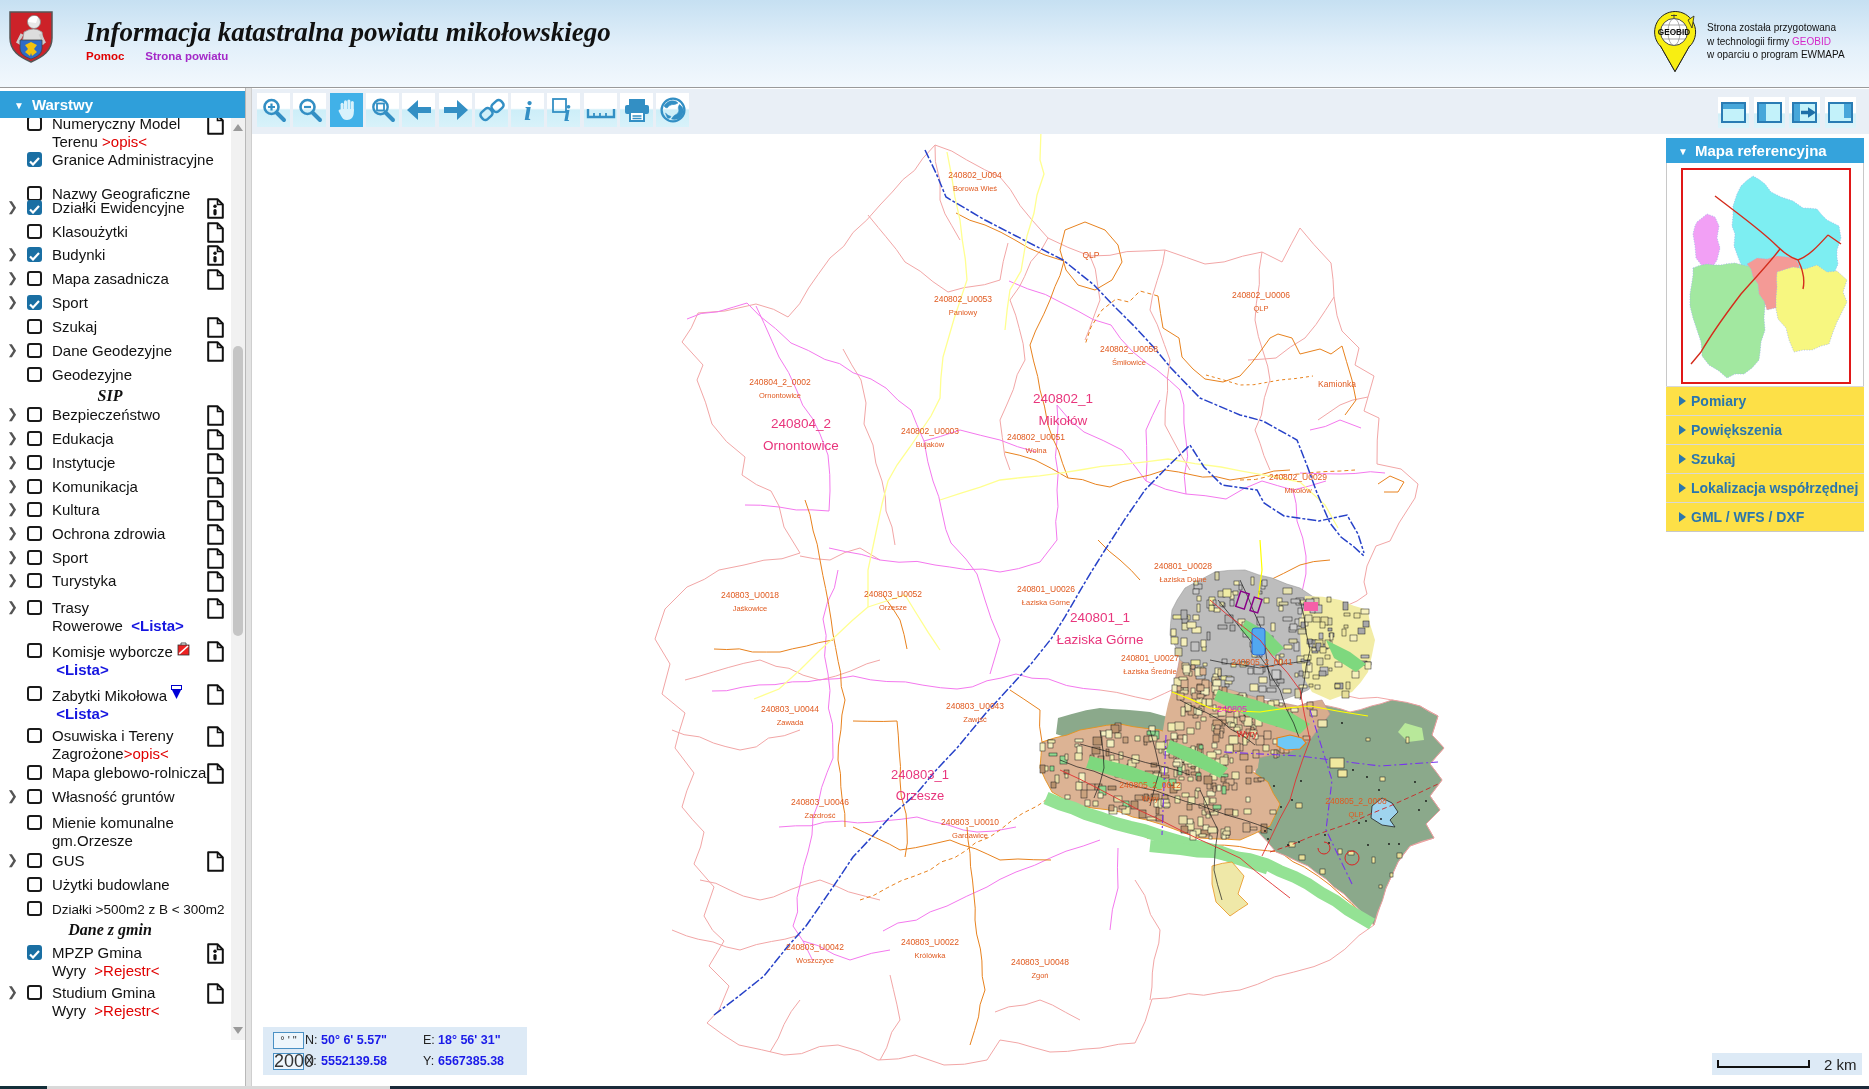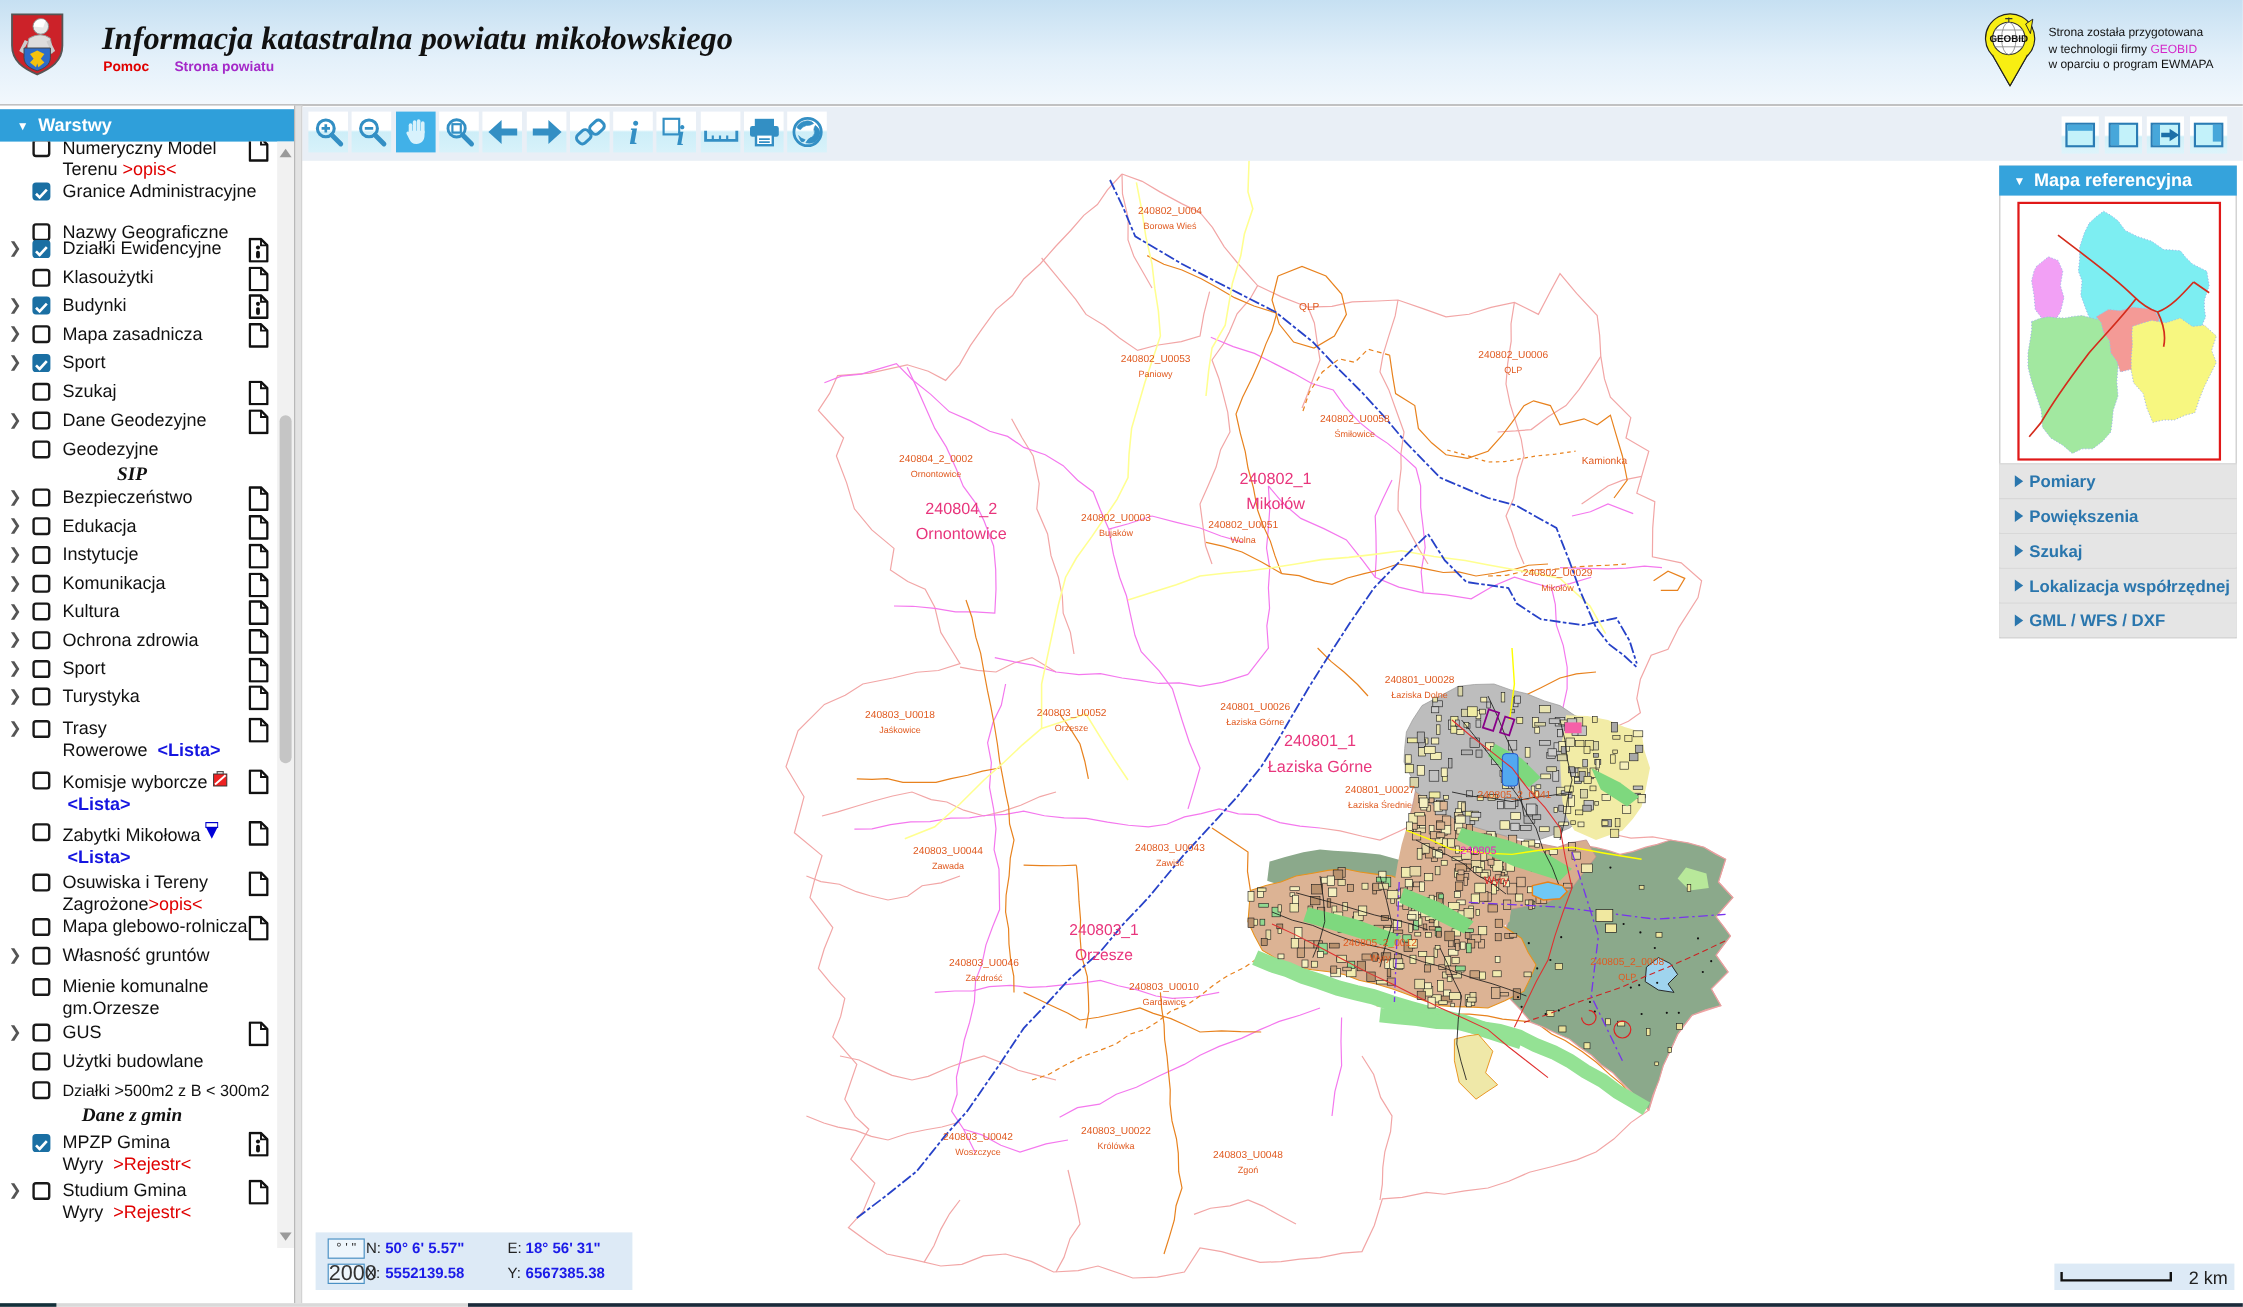--- a/index.html
+++ b/index.html
@@ -31,21 +31,21 @@
 .vdiv {position:absolute;left:245px;top:88px;width:7px;height:998px;background:#e3e3e3;border-left:1px solid #b8b8b8;border-right:1px solid #cfcfcf}
 .tbar {position:absolute;left:252px;top:89px;width:1617px;height:45px;background:#e9eff6}
 .tb {position:absolute;top:4px;width:33px;height:34px;background:linear-gradient(#ffffff 0%,#ffffff 45%,#cdeef8 50%,#d8f2fa 100%);display:flex;align-items:center;justify-content:center}
 .tb.sel {background:#41b1e8}
 .wb {position:absolute;top:8px;width:31px;height:31px;background:linear-gradient(#ffffff 0%,#ffffff 50%,#d2f0f8 55%,#ddf4fb 100%);display:flex;align-items:center;justify-content:center}
 .map {position:absolute;left:252px;top:134px;width:1617px;height:952px;background:#fff}
 .rp {position:absolute;left:1666px;top:138px;width:198px;height:394px;background:#fff;border:1px solid #c8c8c8}
 .rp .rh {position:absolute;left:-1px;top:-1px;width:198px;height:25px;background:#35a3dc;color:#fff;font-weight:bold;font-size:15px;line-height:25px}
 .rp .rh .tri {display:inline-block;margin:0 7px 0 12px;font-size:10px;vertical-align:1px}
 .rows {position:absolute;left:-1px;top:247px;width:198px}
-.rrow {position:relative;width:198px;height:29px;border-top:1px solid #d8d8d8;color:#2a76ad;font-weight:bold;font-size:14px;line-height:29px;padding-left:25px;background:#e5e5e5}
+.rrow {position:relative;width:198px;height:29px;border-top:1px solid #d8d8d8;color:#2a76ad;font-weight:bold;font-size:14px;line-height:29px;padding-left:25px;background:#fde047}
 .rrow .tri {position:absolute;left:13px;top:9px;width:0;height:0;border-top:5px solid transparent;border-bottom:5px solid transparent;border-left:7px solid #2a76ad}
 .coord {position:absolute;left:263px;top:1027px;width:264px;height:48px;background:#ddeaf6;font-size:12.5px;color:#222;white-space:nowrap}
 .coord .bx {position:absolute;left:10px;width:31px;height:17px;border:1px solid #4a90c4;background:#eef6fc;text-align:center;font-size:11px;line-height:15px;color:#333}
 .coord b {color:#1a1ae8}
 .crow {position:absolute;left:42px;width:220px}
 .crow span {position:absolute}
 .crow b {position:absolute;color:#1a1ae8}
 .scale {position:absolute;left:1712px;top:1053px;width:150px;height:22px;background:#ddeaf6}
 .botbar {position:absolute;left:0;top:1086px;width:1869px;height:3px;background:#d9d9d9}
 .botbar .b1 {position:absolute;left:0;top:0;width:47px;height:3px;background:#14303a}

